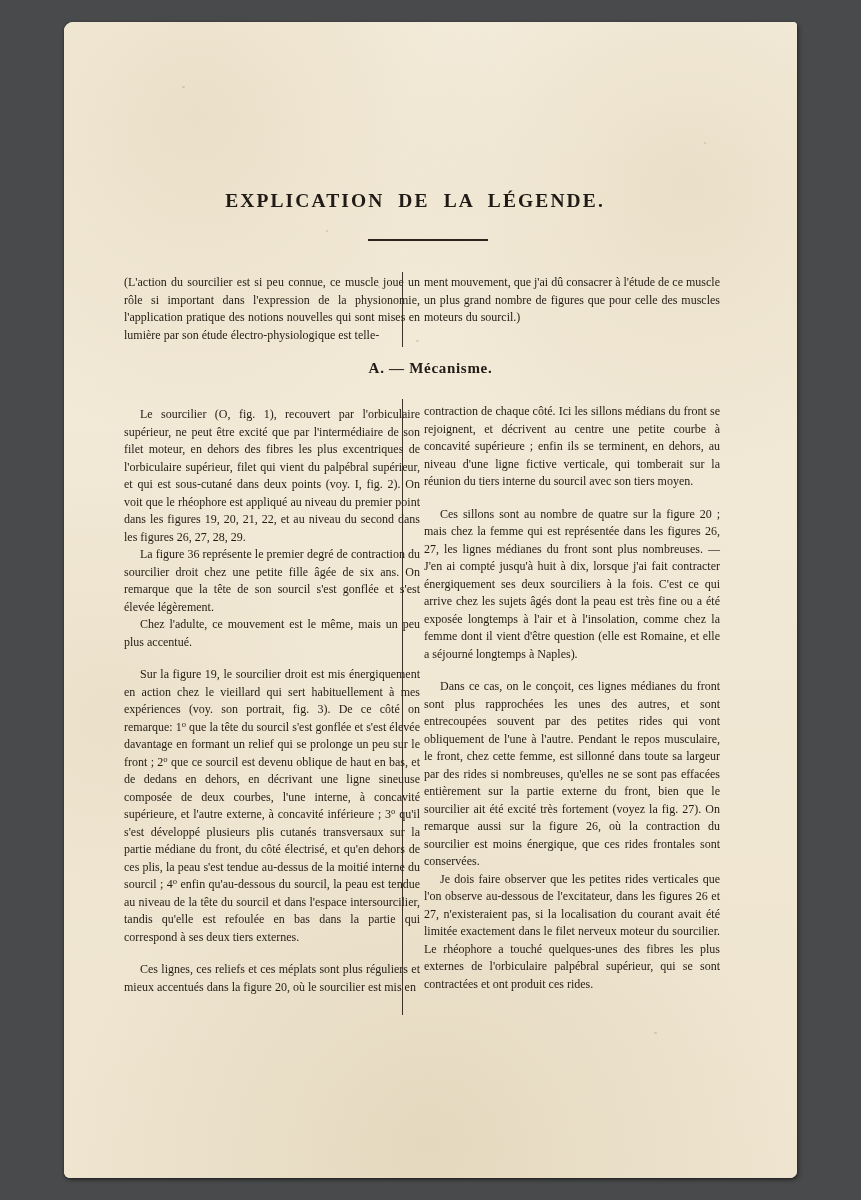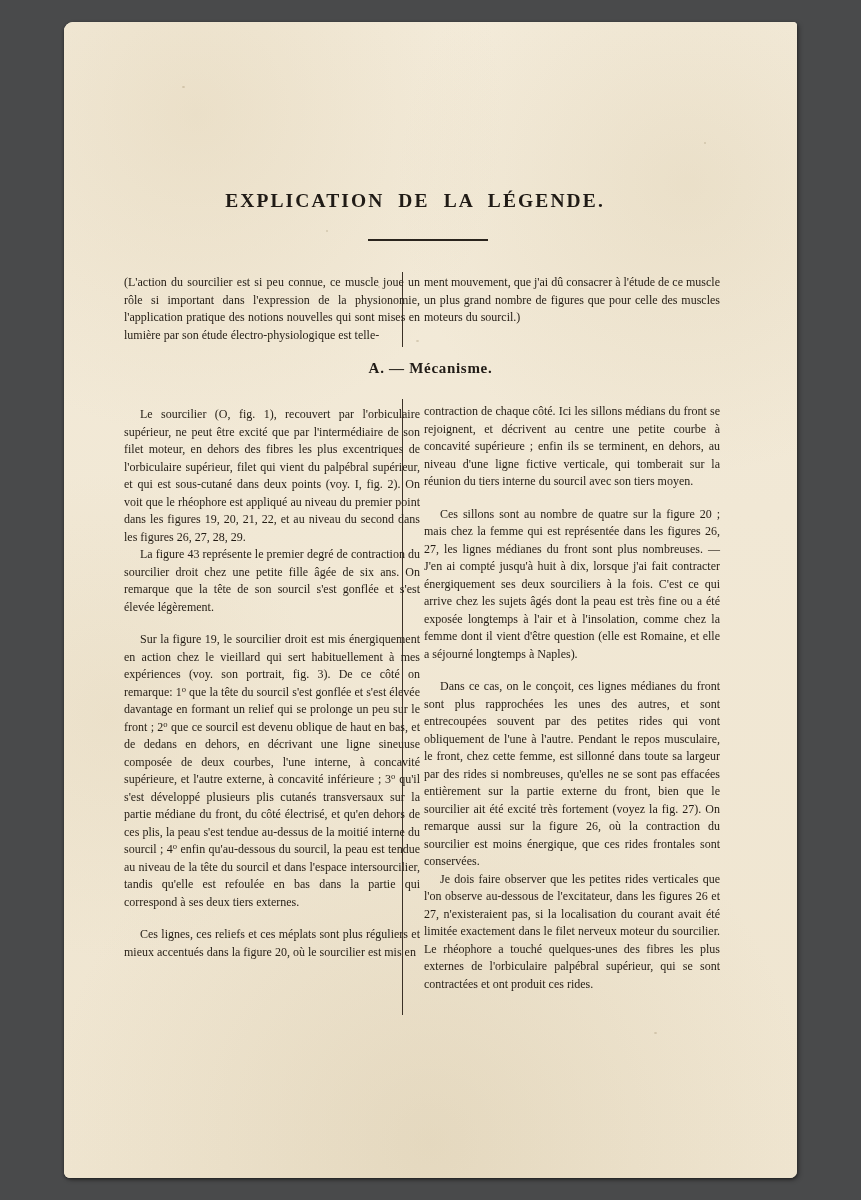--- a/index.html
+++ b/index.html
@@ -164,21 +164,22 @@
     <div class="col col-right intro-right">
       <p class="noindent">ment mouvement, que j'ai dû consacrer à l'étude de ce muscle un plus grand nombre de figures que pour celle des muscles moteurs du sourcil.)</p>
     </div>
 
     <div class="section-head">A. — Mécanisme.</div>
 
     <div class="col-rule col-rule-body"></div>
 
     <div class="col col-left body-left">
       <p>Le sourcilier (O, fig. 1), recouvert par l'orbiculaire supérieur, ne peut être excité que par l'intermédiaire de son filet moteur, en dehors des fibres les plus excentriques de l'orbiculaire supérieur, filet qui vient du palpébral supérieur, et qui est sous-cutané dans deux points (voy. I, fig. 2). On voit que le rhéophore est appliqué au niveau du premier point dans les figures 19, 20, 21, 22, et au niveau du second dans les figures 26, 27, 28, 29.</p>
-      <p>La figure 43 représente le premier degré de contraction du sourcilier droit chez une petite fille âgée de six ans. On remarque que la tête de son sourcil s'est gonflée et s'est élevée légèrement.</p>
+      <p>La figure 36 représente le premier degré de contraction du sourcilier droit chez une petite fille âgée de six ans. On remarque que la tête de son sourcil s'est gonflée et s'est élevée légèrement.</p>
+      <p>Chez l'adulte, ce mouvement est le même, mais un peu plus accentué.</p>
       <p class="gap">Sur la figure 19, le sourcilier droit est mis énergiquement en action chez le vieillard qui sert habituellement à mes expériences (voy. son portrait, fig. 3). De ce côté on remarque: 1<sup class="ord">o</sup> que la tête du sourcil s'est gonflée et s'est élevée davantage en formant un relief qui se prolonge un peu sur le front ; 2<sup class="ord">o</sup> que ce sourcil est devenu oblique de haut en bas, et de dedans en dehors, en décrivant une ligne sineuuse composée de deux courbes, l'une interne, à concavité supérieure, et l'autre externe, à concavité inférieure ; 3<sup class="ord">o</sup> qu'il s'est développé plusieurs plis cutanés transversaux sur la partie médiane du front, du côté électrisé, et qu'en dehors de ces plis, la peau s'est tendue au-dessus de la moitié interne du sourcil ; 4<sup class="ord">o</sup> enfin qu'au-dessous du sourcil, la peau est tendue au niveau de la tête du sourcil et dans l'espace intersourcilier, tandis qu'elle est refoulée en bas dans la partie qui correspond à ses deux tiers externes.</p>
       <p class="gap">Ces lignes, ces reliefs et ces méplats sont plus réguliers et mieux accentués dans la figure 20, où le sourcilier est mis en</p>
     </div>
 
     <div class="col col-right body-right">
       <p class="noindent">contraction de chaque côté. Ici les sillons médians du front se rejoignent, et décrivent au centre une petite courbe à concavité supérieure ; enfin ils se terminent, en dehors, au niveau d'une ligne fictive verticale, qui tomberait sur la réunion du tiers interne du sourcil avec son tiers moyen.</p>
       <p class="gap">Ces sillons sont au nombre de quatre sur la figure 20 ; mais chez la femme qui est représentée dans les figures 26, 27, les lignes médianes du front sont plus nombreuses. — J'en ai compté jusqu'à huit à dix, lorsque j'ai fait contracter énergiquement ses deux sourciliers à la fois. C'est ce qui arrive chez les sujets âgés dont la peau est très fine ou a été exposée longtemps à l'air et à l'insolation, comme chez la femme dont il vient d'être question (elle est Romaine, et elle a séjourné longtemps à Naples).</p>
       <p class="gap">Dans ce cas, on le conçoit, ces lignes médianes du front sont plus rapprochées les unes des autres, et sont entrecoupées souvent par des petites rides qui vont obliquement de l'une à l'autre. Pendant le repos musculaire, le front, chez cette femme, est sillonné dans toute sa largeur par des rides si nombreuses, qu'elles ne se sont pas effacées entièrement sur la partie externe du front, bien que le sourcilier ait été excité très fortement (voyez la fig. 27). On remarque aussi sur la figure 26, où la contraction du sourcilier est moins énergique, que ces rides frontales sont conservées.</p>
       <p>Je dois faire observer que les petites rides verticales que l'on observe au-dessous de l'excitateur, dans les figures 26 et 27, n'existeraient pas, si la localisation du courant avait été limitée exactement dans le filet nerveux moteur du sourcilier. Le rhéophore a touché quelques-unes des fibres les plus externes de l'orbiculaire palpébral supérieur, qui se sont contractées et ont produit ces rides.</p>
     </div>

